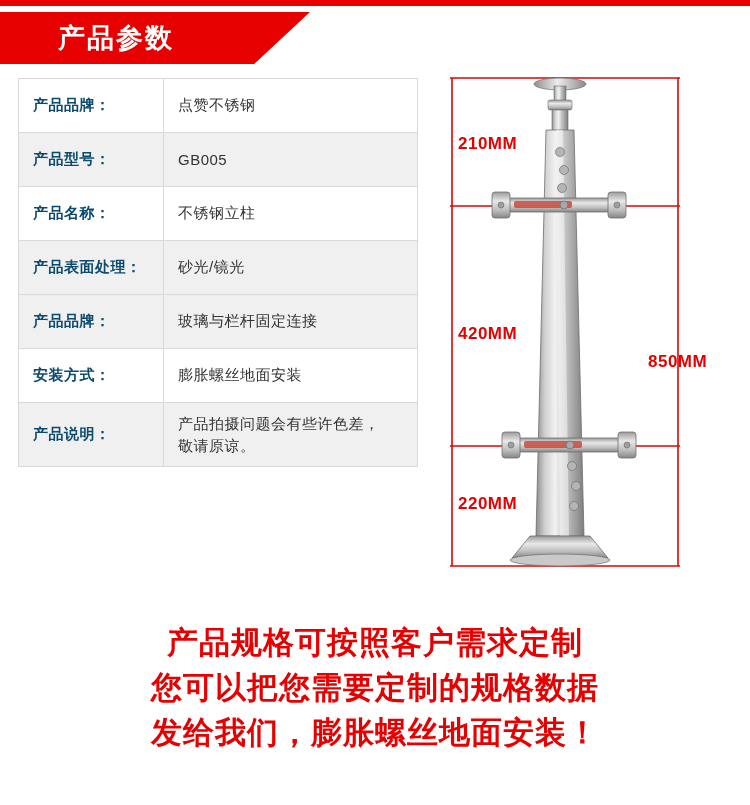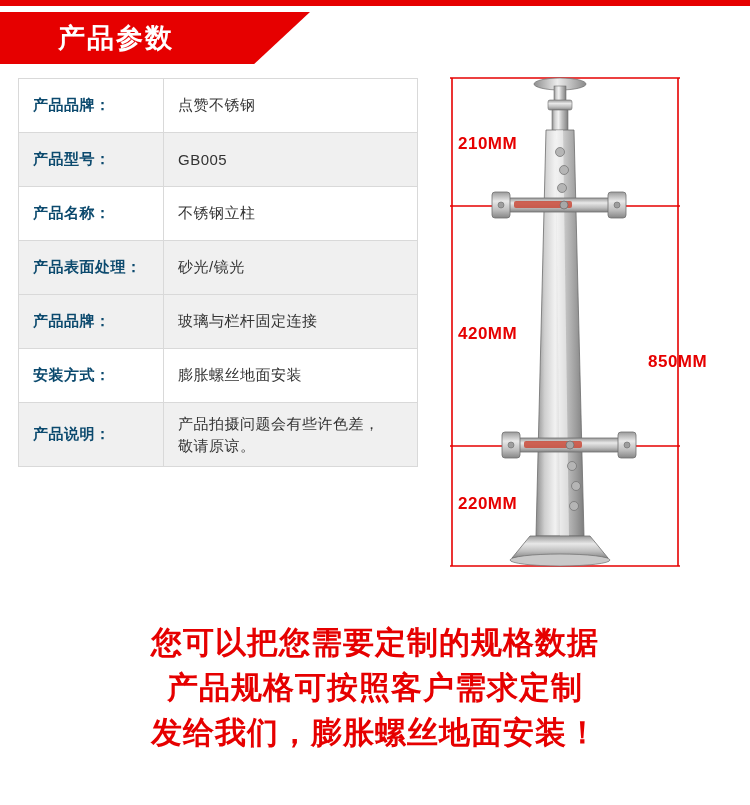--- a/index.html
+++ b/index.html
@@ -240,18 +240,18 @@
       <ellipse cx="130" cy="494" rx="50" ry="6" fill="#c9c9c9" stroke="#6f6f6f" stroke-width="0.7"></ellipse>
     </svg>
 
     <span class="dim-label dim-210">210MM</span>
     <span class="dim-label dim-420">420MM</span>
     <span class="dim-label dim-220">220MM</span>
     <span class="dim-label dim-850">850MM</span>
   </div>
 
   <div class="promo">
+    <span class="line">产品规格可按照客户需求定制</span>
     <span class="line">您可以把您需要定制的规格数据</span>
-    <span class="line">产品规格可按照客户需求定制</span>
     <span class="line">发给我们，膨胀螺丝地面安装！</span>
   </div>
 
 </div>
 
 </body></html>

